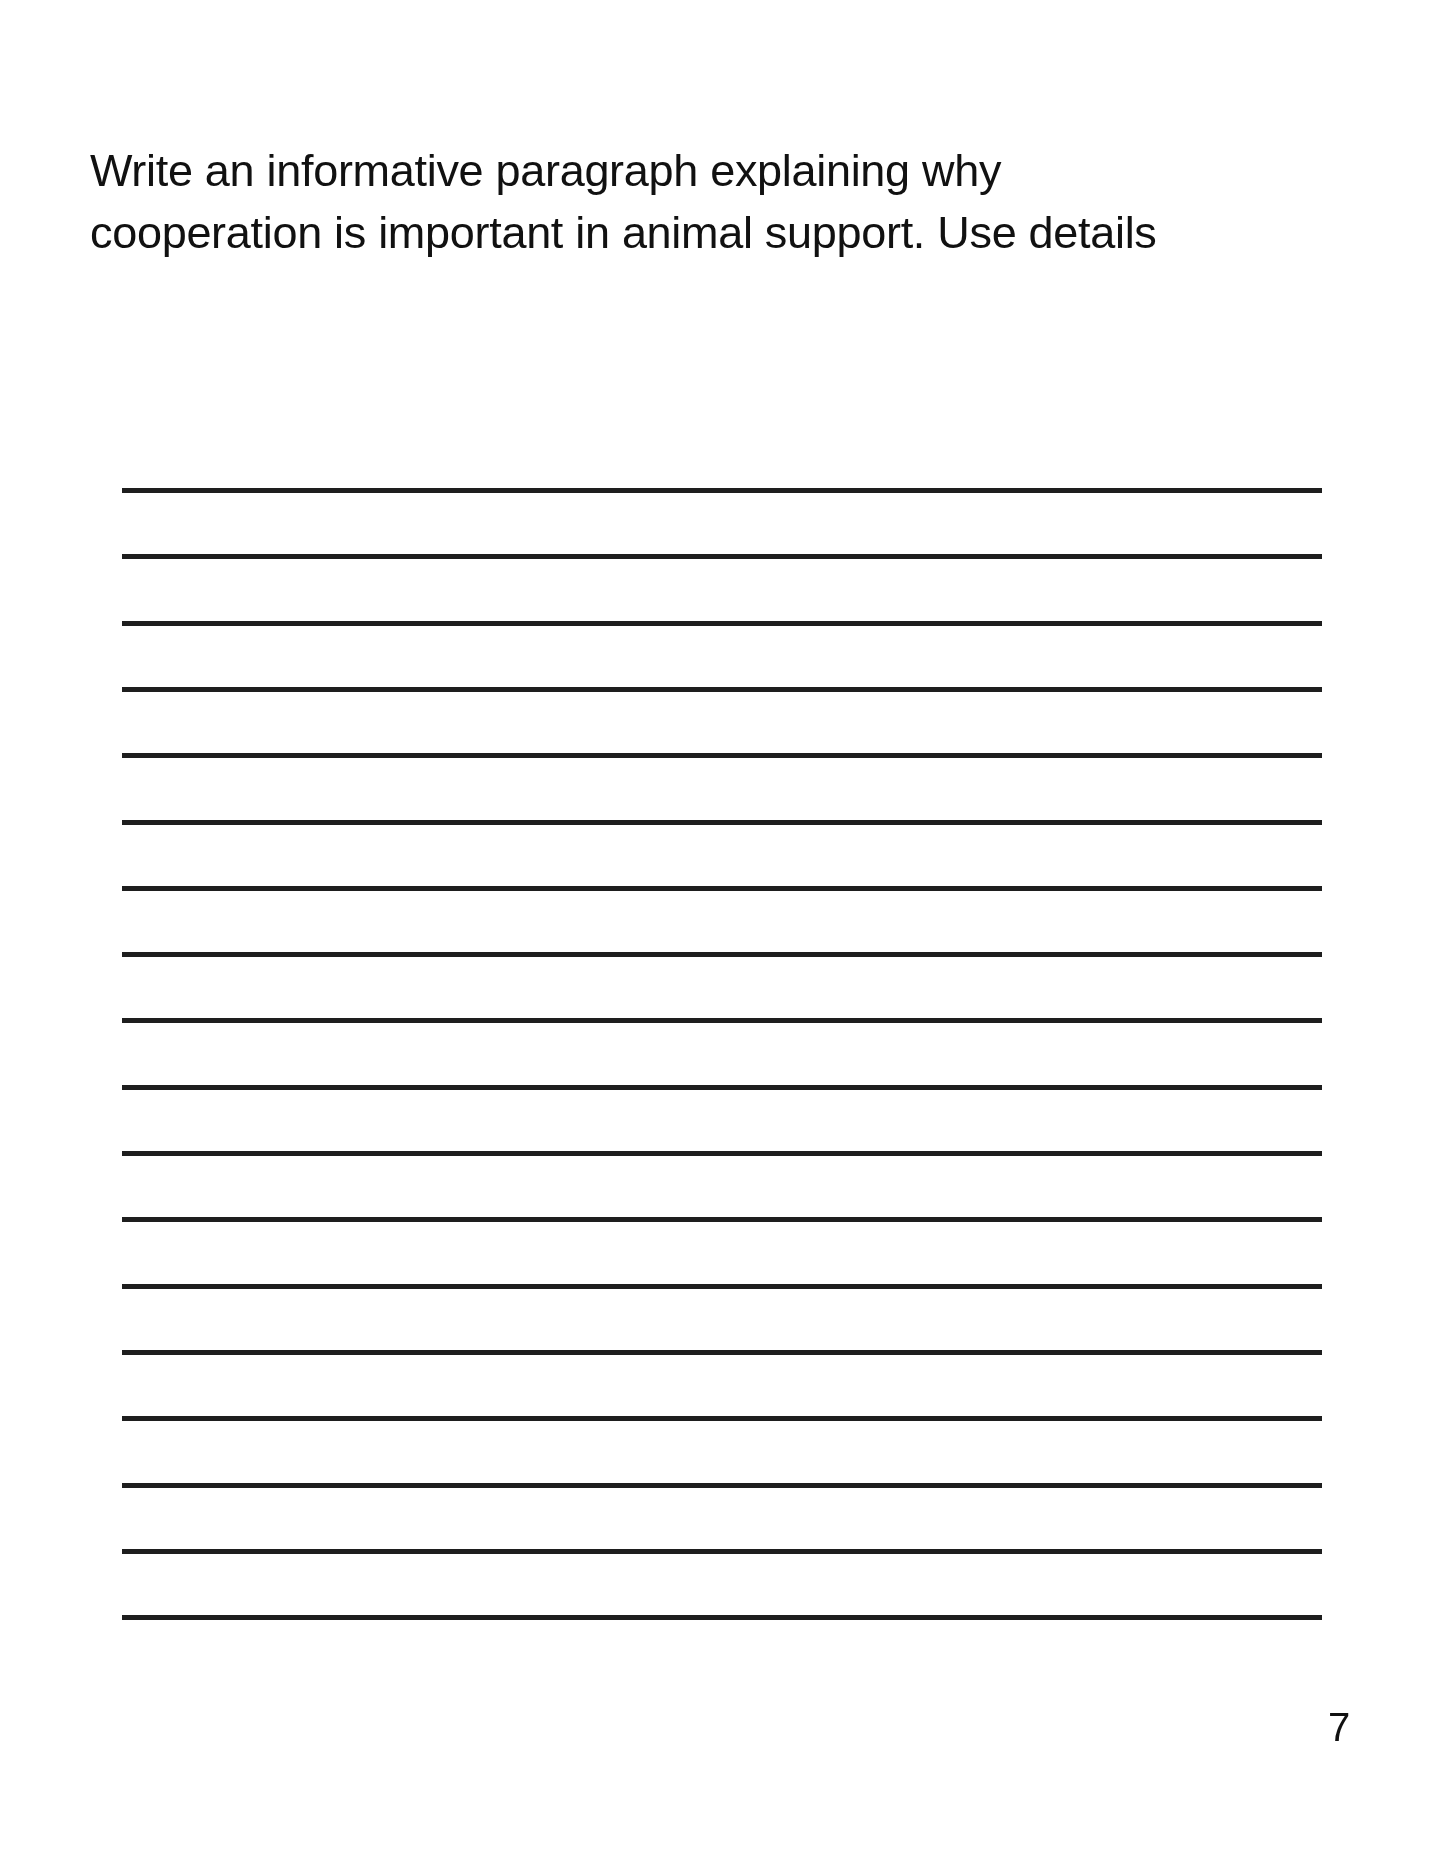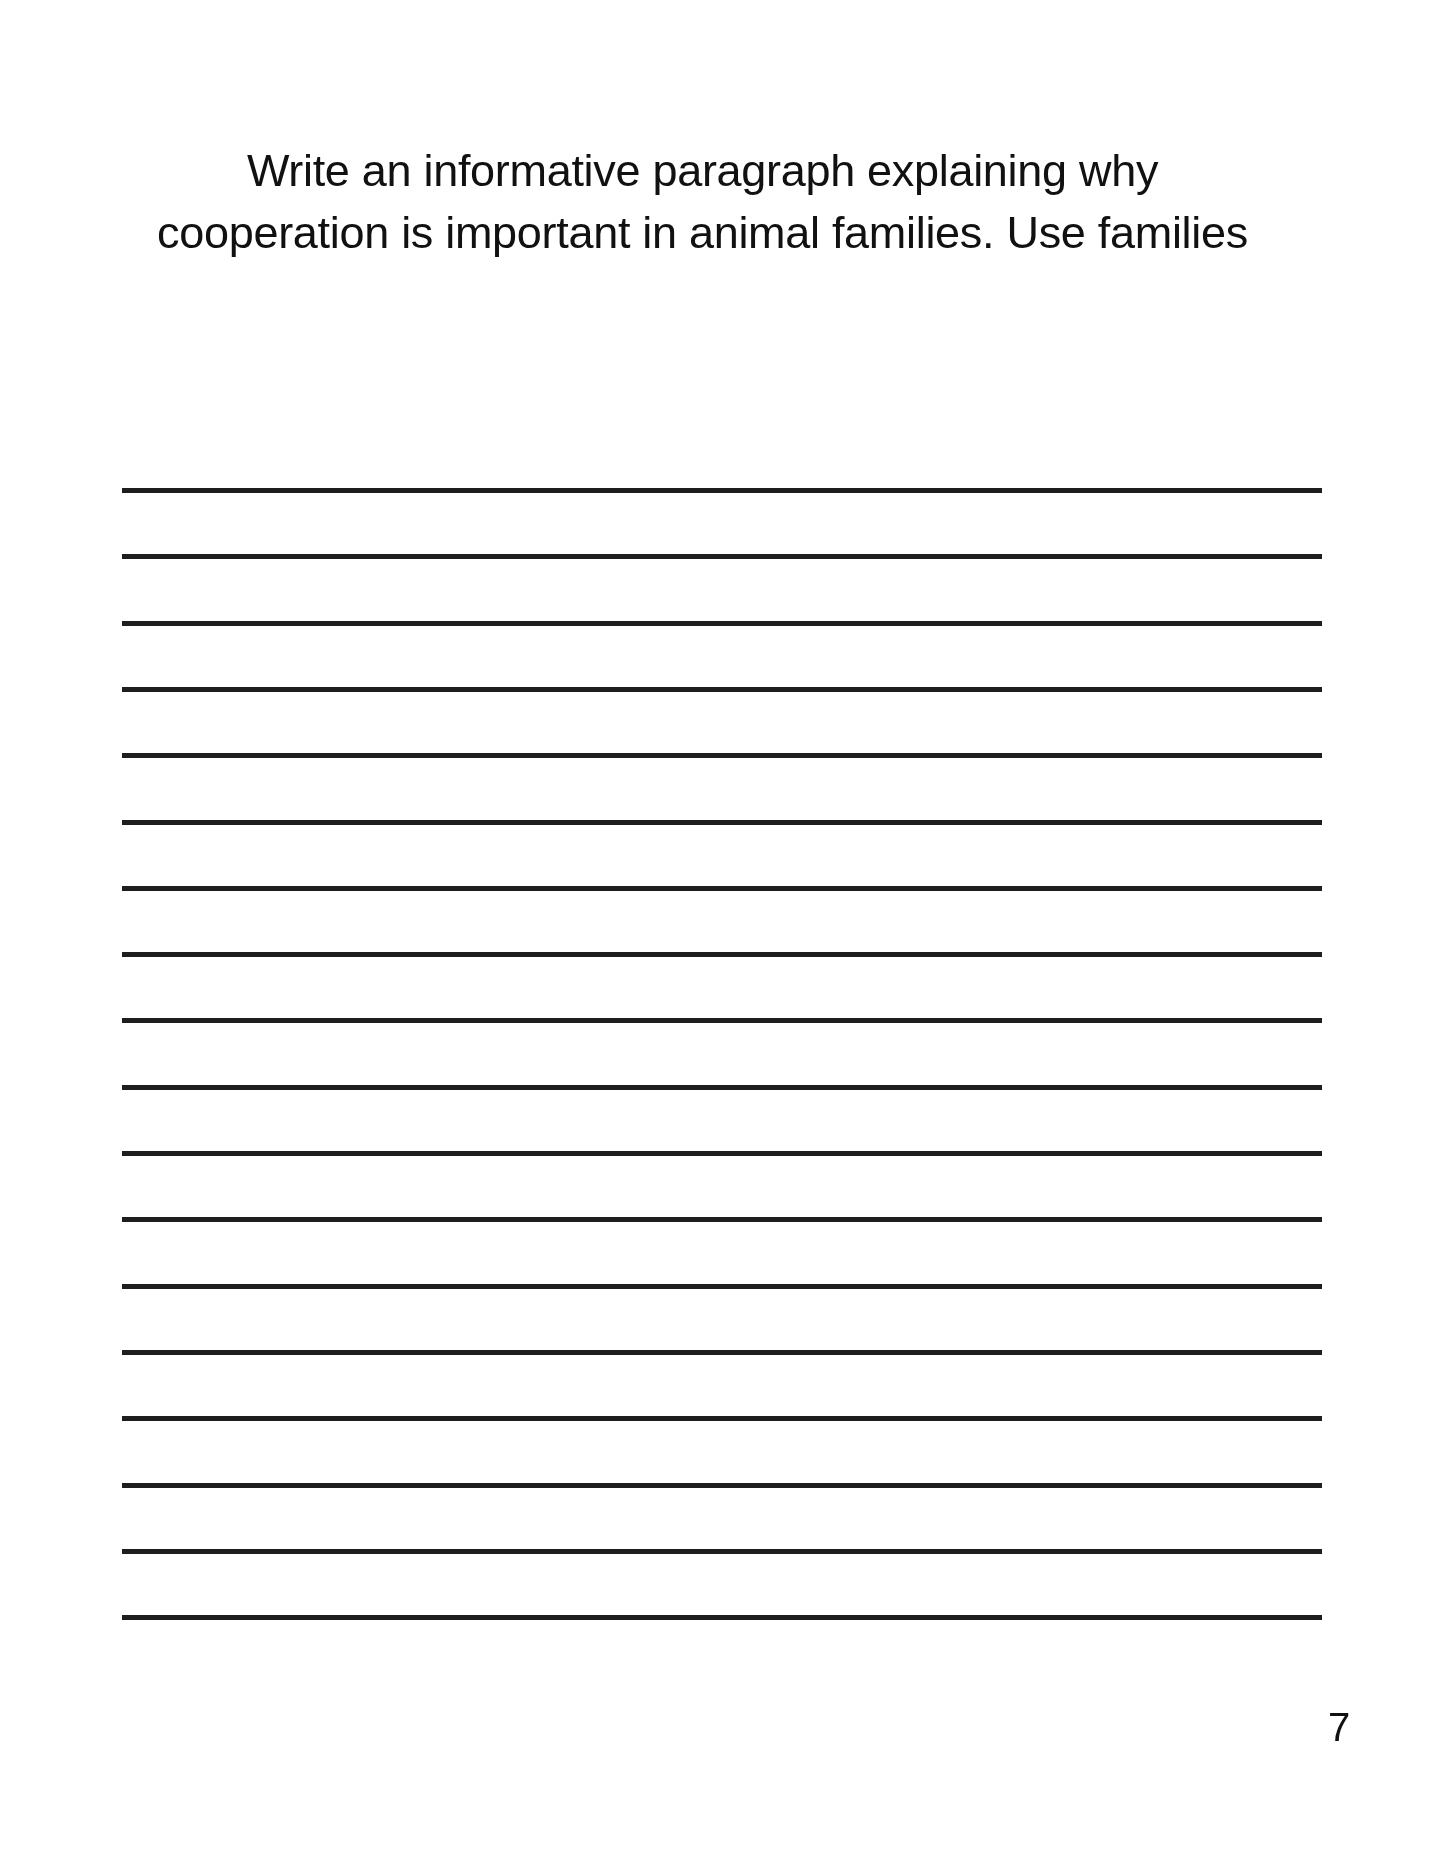--- a/index.html
+++ b/index.html
@@ -13,21 +13,20 @@
       position: relative;
       overflow: hidden;
       font-family: "Liberation Sans", "DejaVu Sans", sans-serif;
       color: #111111;
     }
     .prompt {
       position: absolute;
       left: 90px;
       top: 140px;
       width: 1225px;
-      text-align: center;
       font-size: 45px;
       line-height: 62px;
       letter-spacing: -0.3px;
       color: #111111;
     }
     .prompt .line {
       display: block;
       white-space: nowrap;
     }
     .lines {
@@ -53,21 +52,21 @@
       font-size: 40px;
       line-height: 48px;
       color: #111111;
     }
   </style>
 </head>
 <body>
 
 <div class="prompt">
   <span class="line">Write an informative paragraph explaining why</span>
-  <span class="line">cooperation is important in animal families. Use families</span>
+  <span class="line">cooperation is important in animal support. Use details</span>
 </div>
 
 <ul class="lines">
   <li style="top:0px"></li>
   <li style="top:66.3px"></li>
   <li style="top:132.6px"></li>
   <li style="top:198.9px"></li>
   <li style="top:265.2px"></li>
   <li style="top:331.5px"></li>
   <li style="top:397.8px"></li>

